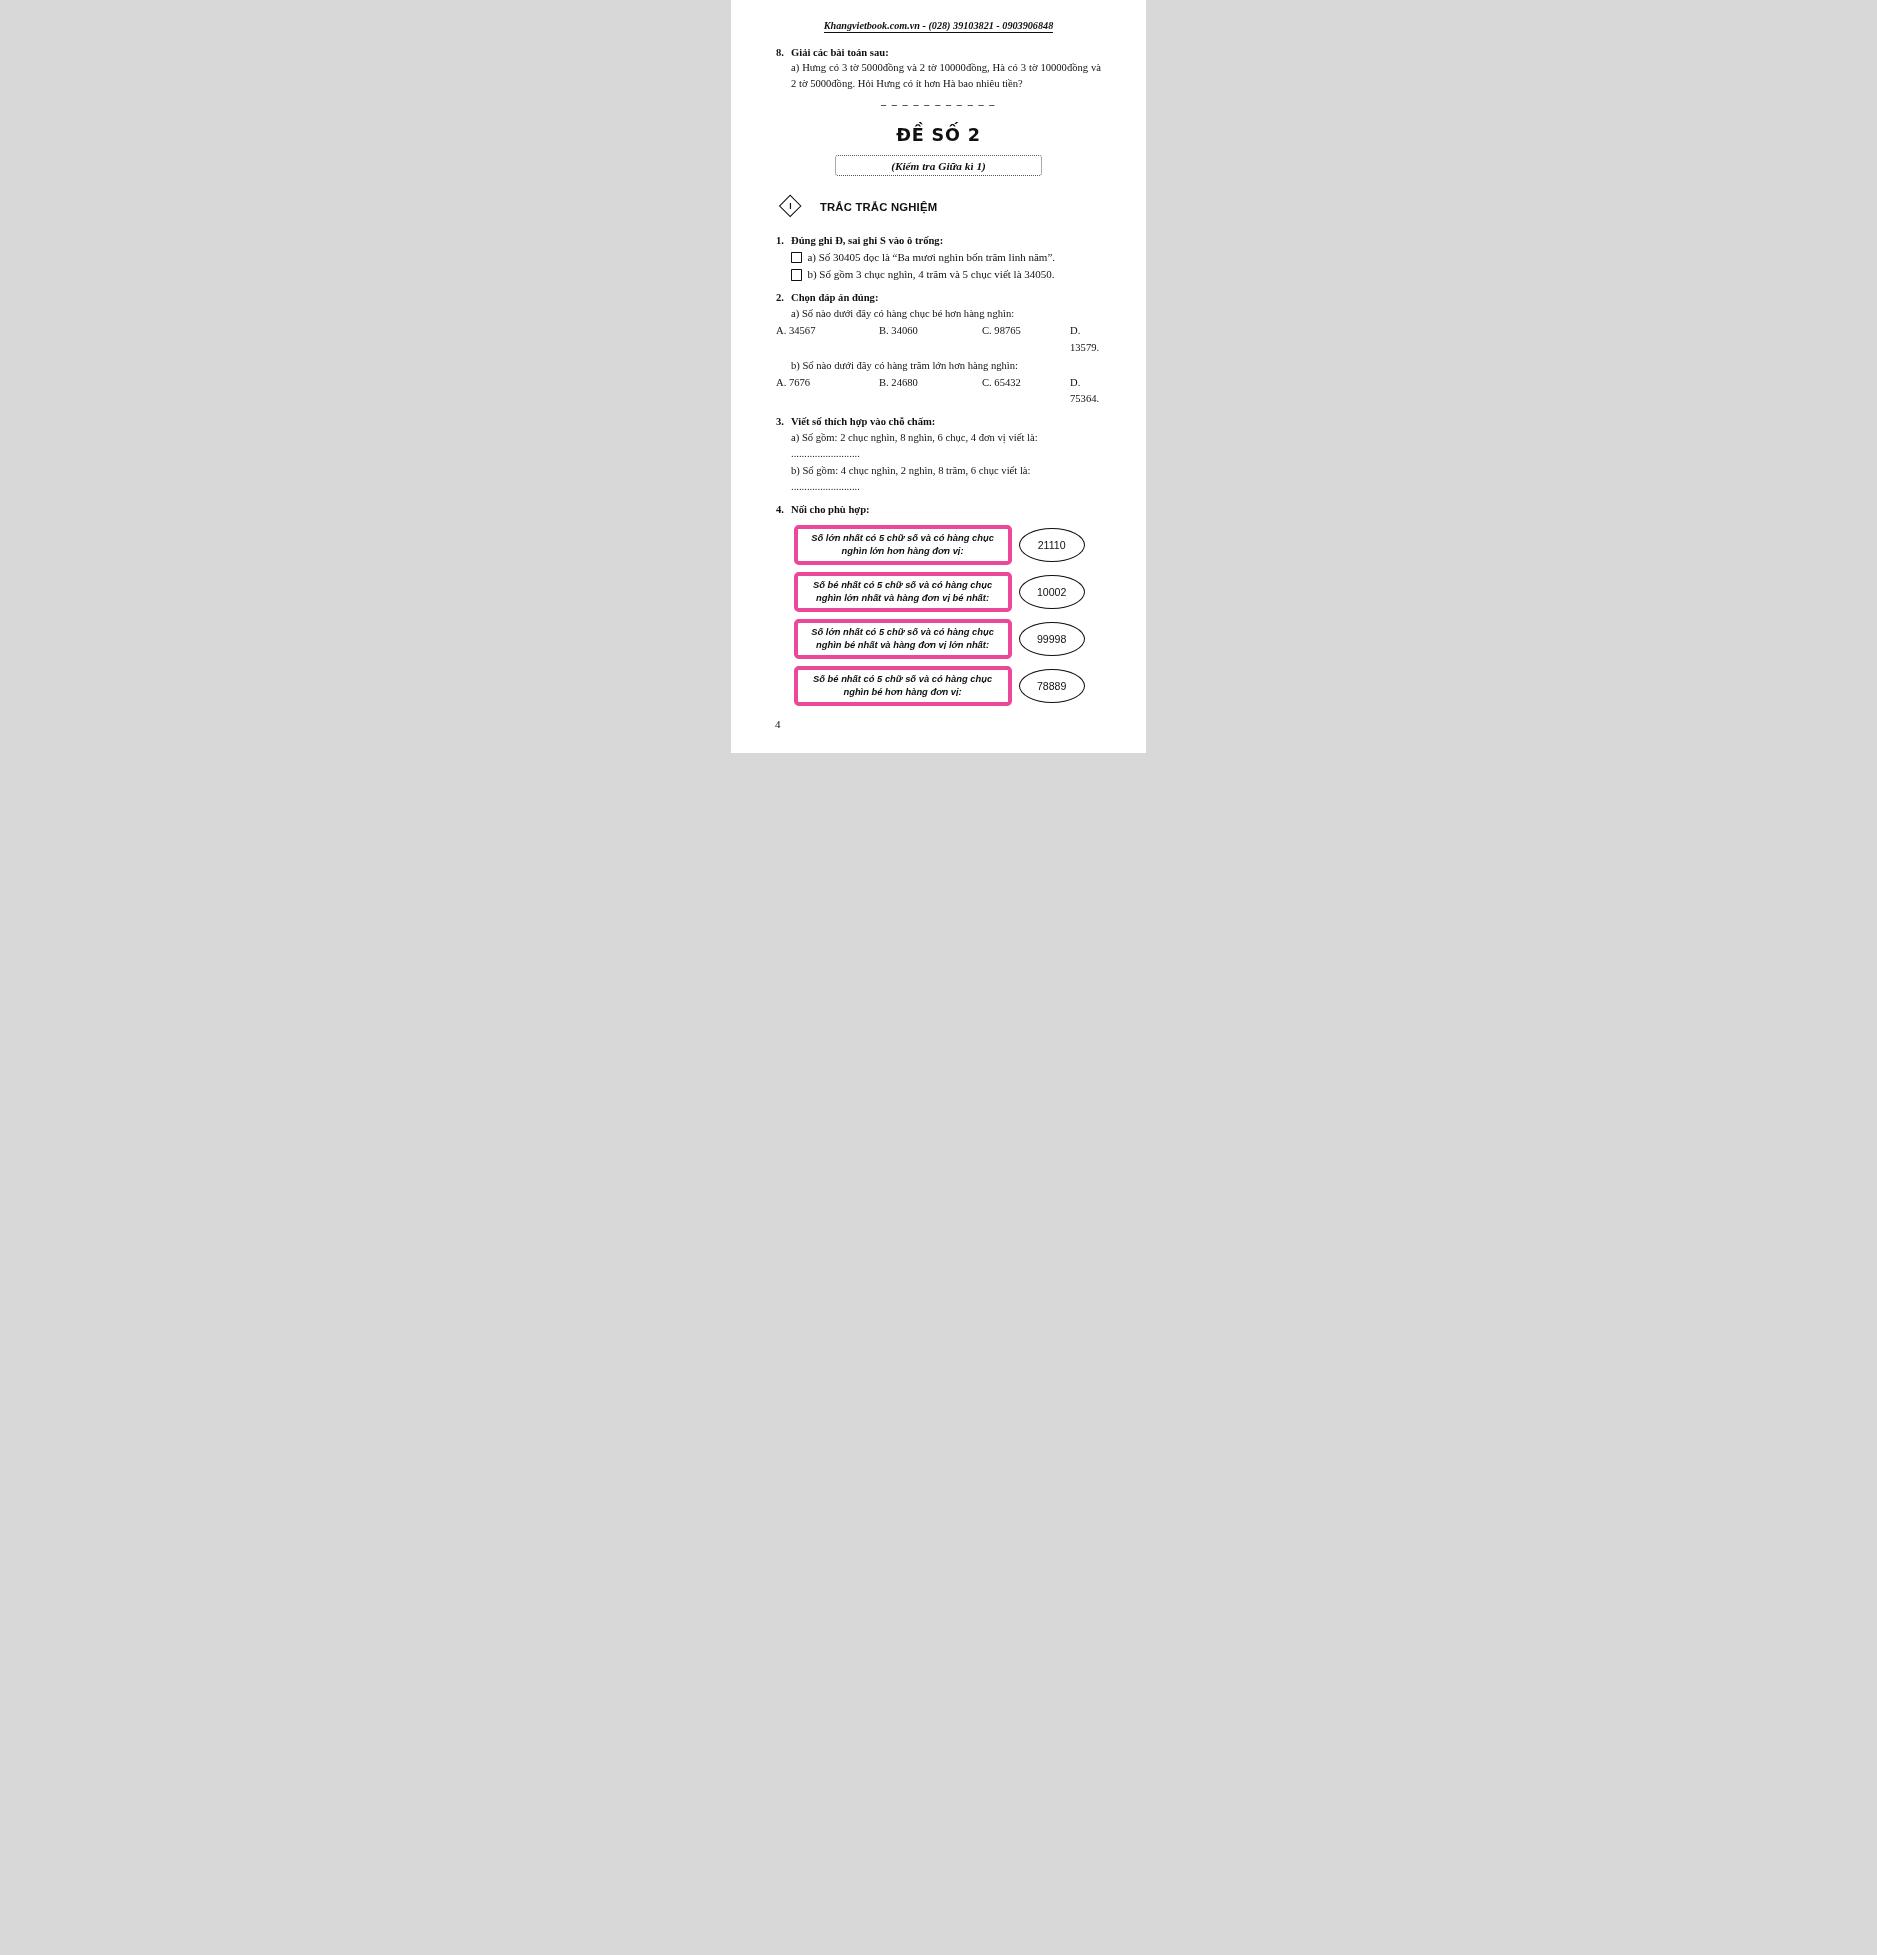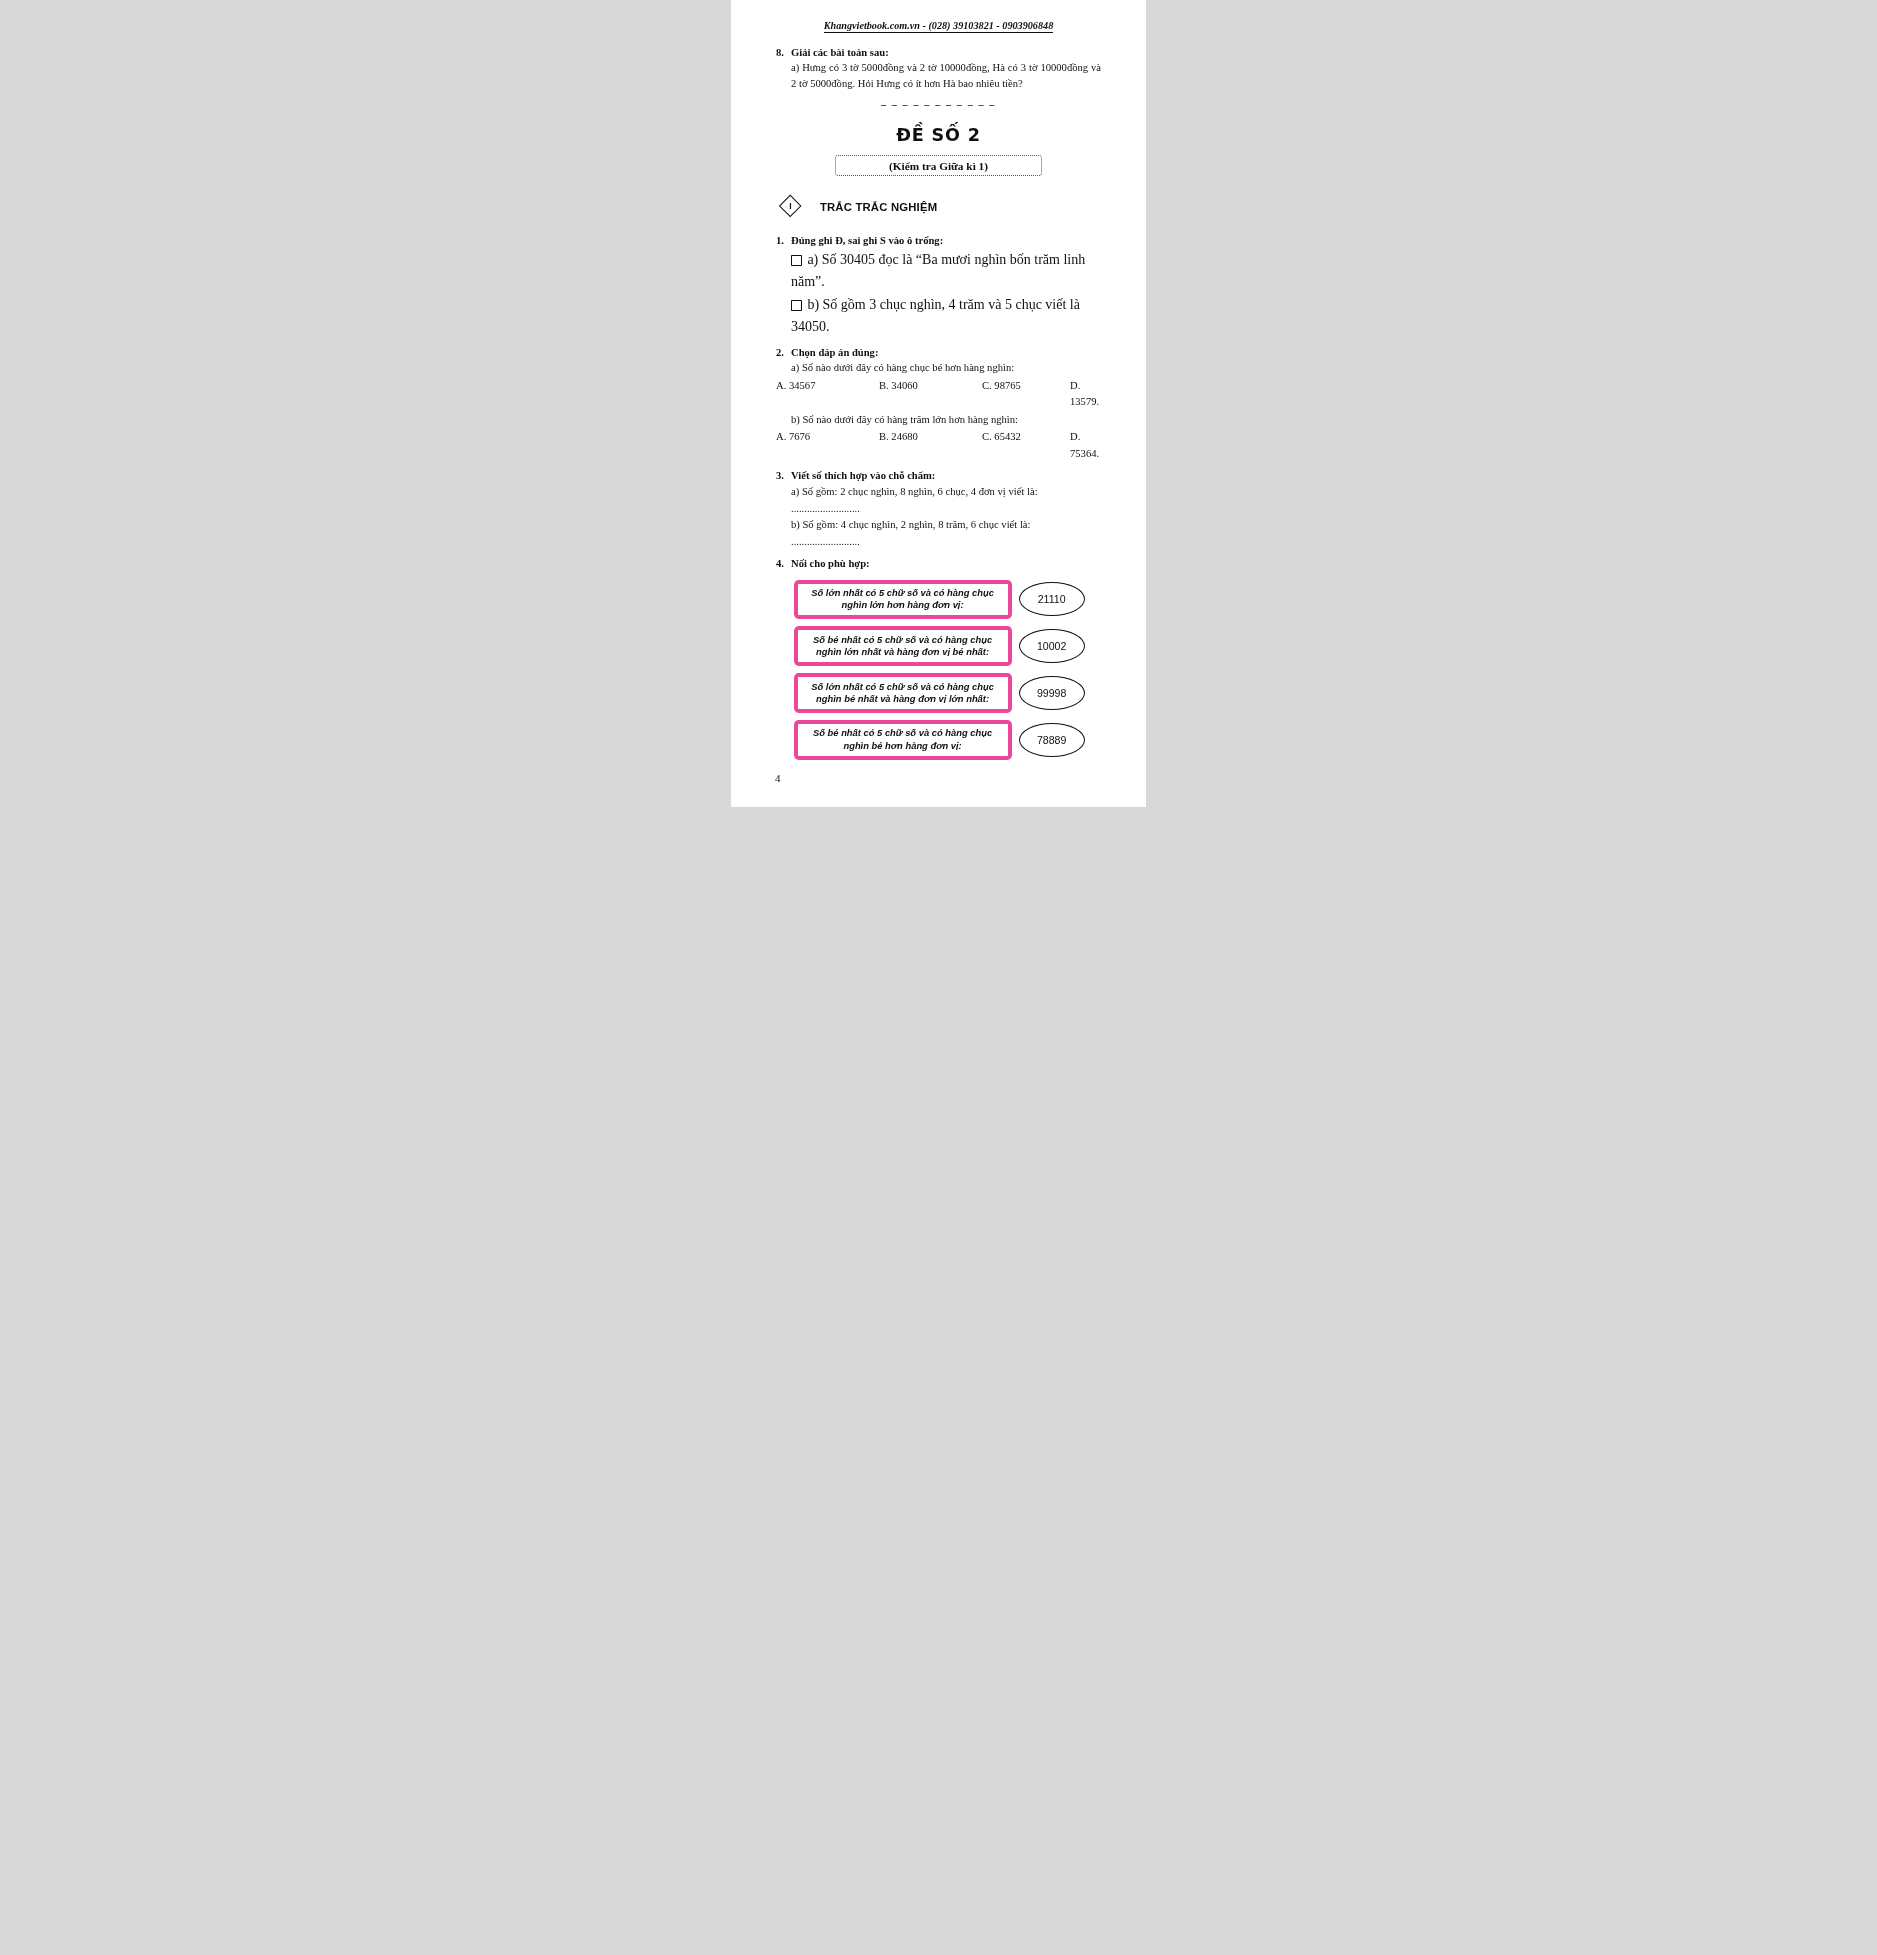--- a/index.html
+++ b/index.html
@@ -64,20 +64,21 @@
   .subtitle-box {
     width: 207px;
     margin: 10.2px auto 0 auto;
     border: 0.8px dotted #555;
     border-radius: 3.1px;
     padding: 3.5px 3.9px;
     text-align: center;
   }
   .subtitle-text {
     font-weight: bold;
+    font-style: italic;
     font-size: 11.3px;
   }
 
   .section-row {
     margin-top: 22px;
     display: flex;
     align-items: center;
   }
   .diamond {
     width: 16.4px;
@@ -102,21 +103,21 @@
     font-weight: bold;
     font-size: 11.3px;
     letter-spacing: 0.2px;
   }
 
   .question { margin-top: 6.3px; }
   .question.first { margin-top: 18px; }
 
   .checkbox-line {
     padding-left: 15px;
-    font-size: 14px;
+    font-size: 11px;
     line-height: 1.6;
   }
   .checkbox {
     display: inline-block;
     width: 11.3px;
     height: 11.3px;
     border: 0.8px solid #101010;
     border-radius: 0.8px;
     margin-right: 5.1px;
     vertical-align: -2.3px;

